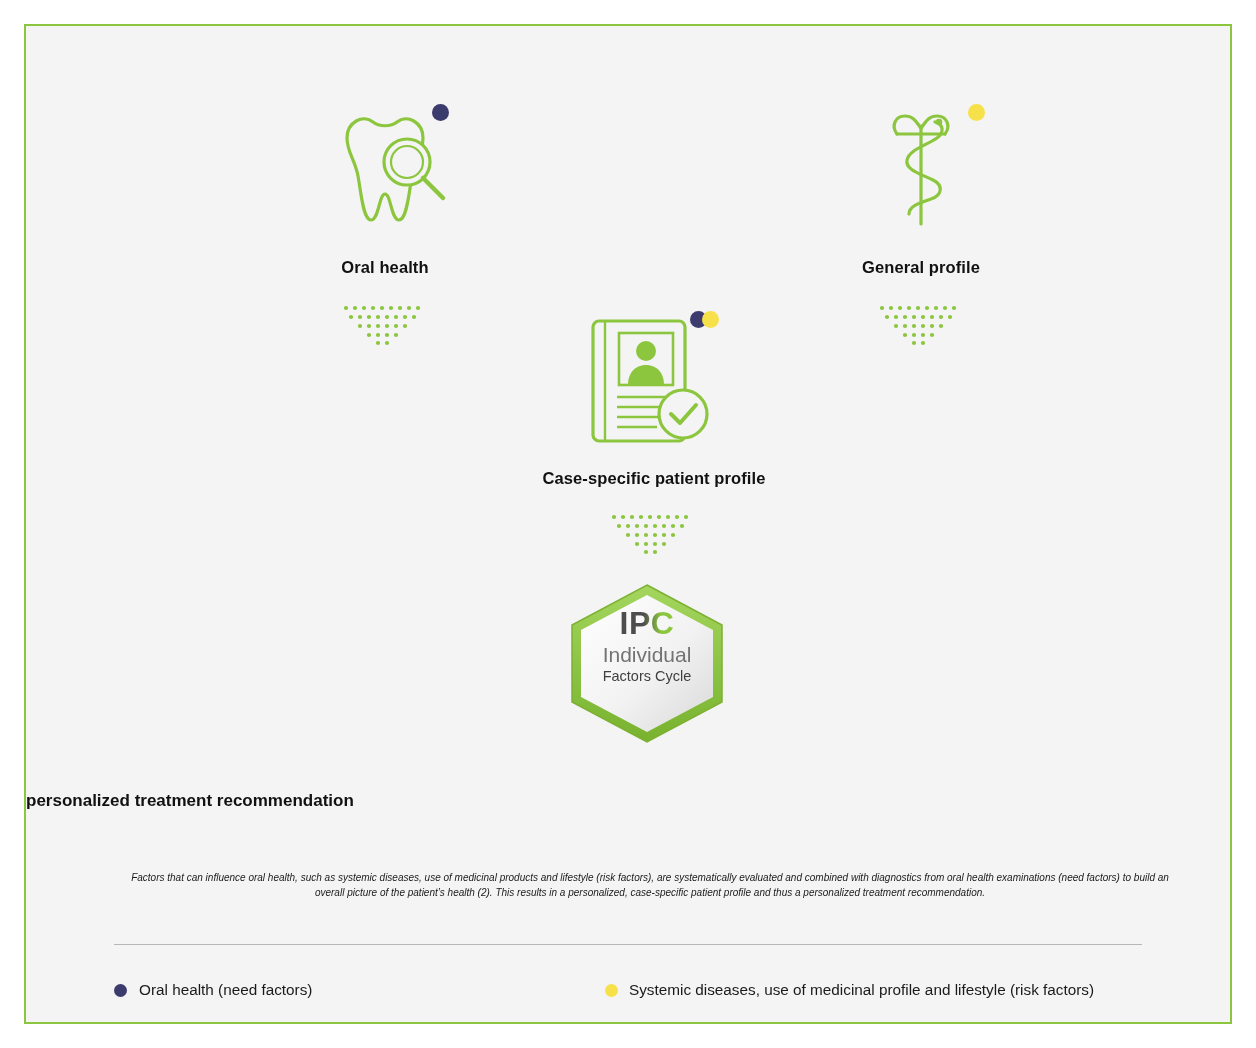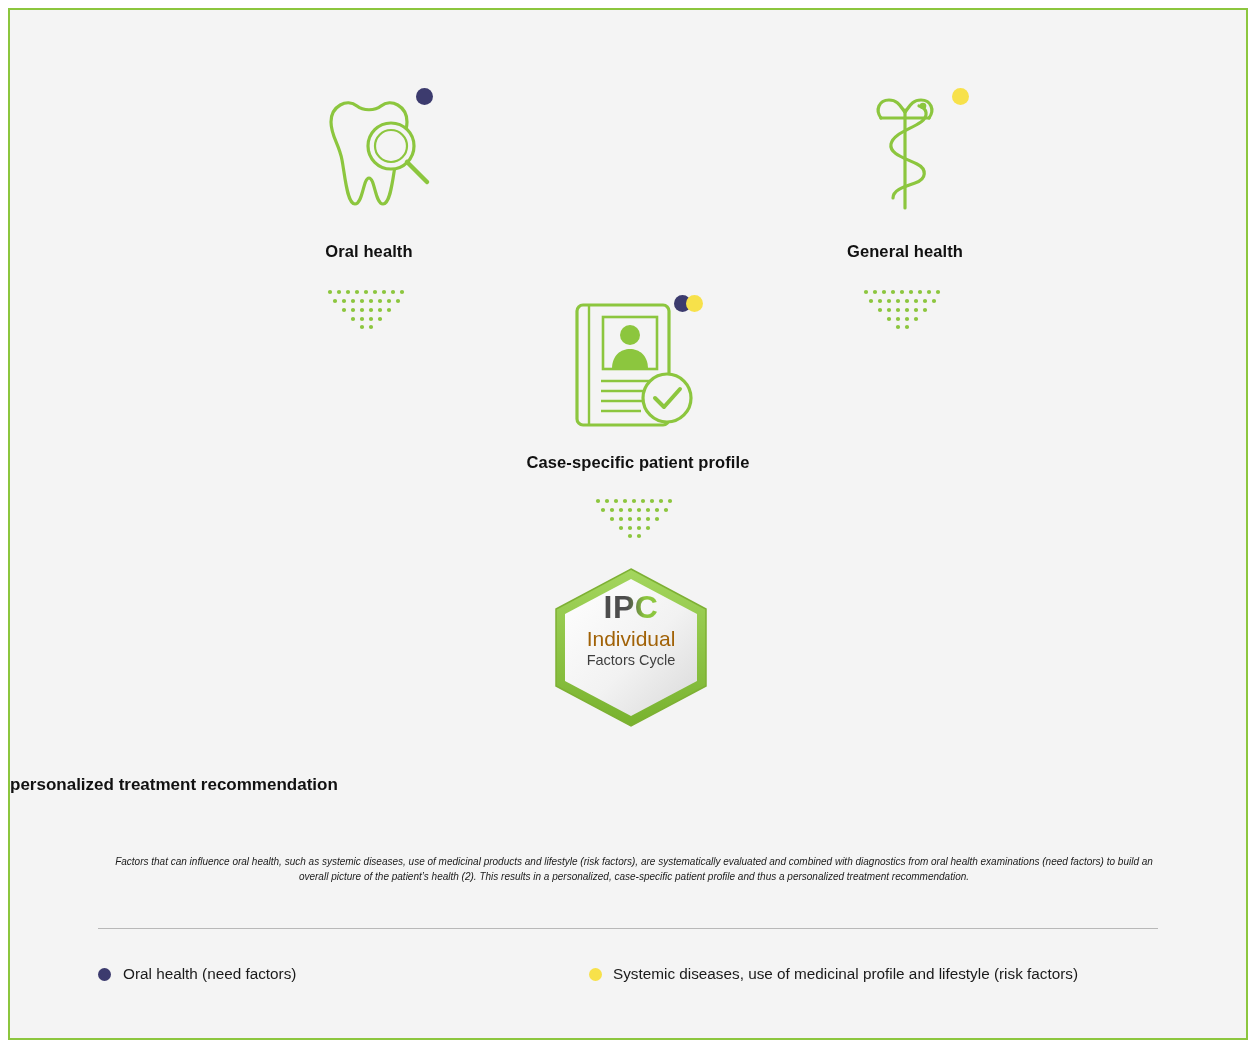--- a/index.html
+++ b/index.html
@@ -11,21 +11,21 @@
     height: 1048px;
     background: #ffffff;
     font-family: "Liberation Sans", sans-serif;
     overflow: hidden;
   }
   .page {
     position: relative;
     width: 1256px;
     height: 1048px;
     box-sizing: border-box;
-    padding: 8px;
+    padding: 24px;
     background: #ffffff;
   }
   .frame {
     position: relative;
     width: 100%;
     height: 100%;
     box-sizing: border-box;
     border: 2px solid #8cc63e;
     background: #f4f4f4;
   }
@@ -77,21 +77,21 @@
     font-weight: bold;
     letter-spacing: 0.5px;
     line-height: 1.05;
     background: linear-gradient(90deg, #4d4d4d 0%, #4d4d4d 48%, #8cc63e 58%, #8cc63e 100%);
     -webkit-background-clip: text;
     background-clip: text;
     color: transparent;
   }
   .hex-sub1 {
     font-size: 21px;
-    color: #a16207;
+    color: #737373;
     line-height: 1.15;
     margin-top: 2px;
   }
   .hex-sub2 {
     font-size: 14.5px;
     color: #3f3f3f;
     line-height: 1.15;
     margin-top: 1px;
   }
 
@@ -219,21 +219,21 @@
           <line x1="70" y1="28" x2="70" y2="126" stroke="#8cc63e" stroke-width="3.2" stroke-linecap="round"></line>
           <line x1="46" y1="36" x2="94" y2="36" stroke="#8cc63e" stroke-width="3.2" stroke-linecap="round"></line>
           <path d="M46 36 C40 28, 44 18, 54 18 C64 18, 66 26, 70 30" fill="none" stroke="#8cc63e" stroke-width="3.2" stroke-linecap="round"></path>
           <path d="M94 36 C100 28, 96 18, 86 18 C76 18, 74 26, 70 30" fill="none" stroke="#8cc63e" stroke-width="3.2" stroke-linecap="round"></path>
           <path d="M84 24 C92 26, 94 34, 86 40 C74 48, 58 52, 56 62 C54 72, 70 76, 82 82
                    C92 87, 92 97, 80 101 C68 105, 58 108, 58 116" fill="none" stroke="#8cc63e" stroke-width="3.2" stroke-linecap="round"></path>
           <circle cx="88" cy="24" r="3.3" fill="#8cc63e"></circle>
         </svg>
         <span class="dot dot-yellow" style="width: 17px; height: 17px; right: 6px; top: 6px;"></span>
       </div>
-      <div class="node-label" style="margin-top: 16px;">General health</div>
+      <div class="node-label" style="margin-top: 16px;">General profile</div>
     </div>
 
     <div class="chevron" style="left: 852px; top: 278px;">
       <svg width="86" height="44" viewBox="0 0 86 44">
         <g fill="#8cc63e">
           <circle cx="4" cy="4" r="2.1"></circle>
             <circle cx="13" cy="4" r="2.1"></circle>
             <circle cx="22" cy="4" r="2.1"></circle>
           <circle cx="31" cy="4" r="2.1"></circle>
             <circle cx="40" cy="4" r="2.1"></circle>

